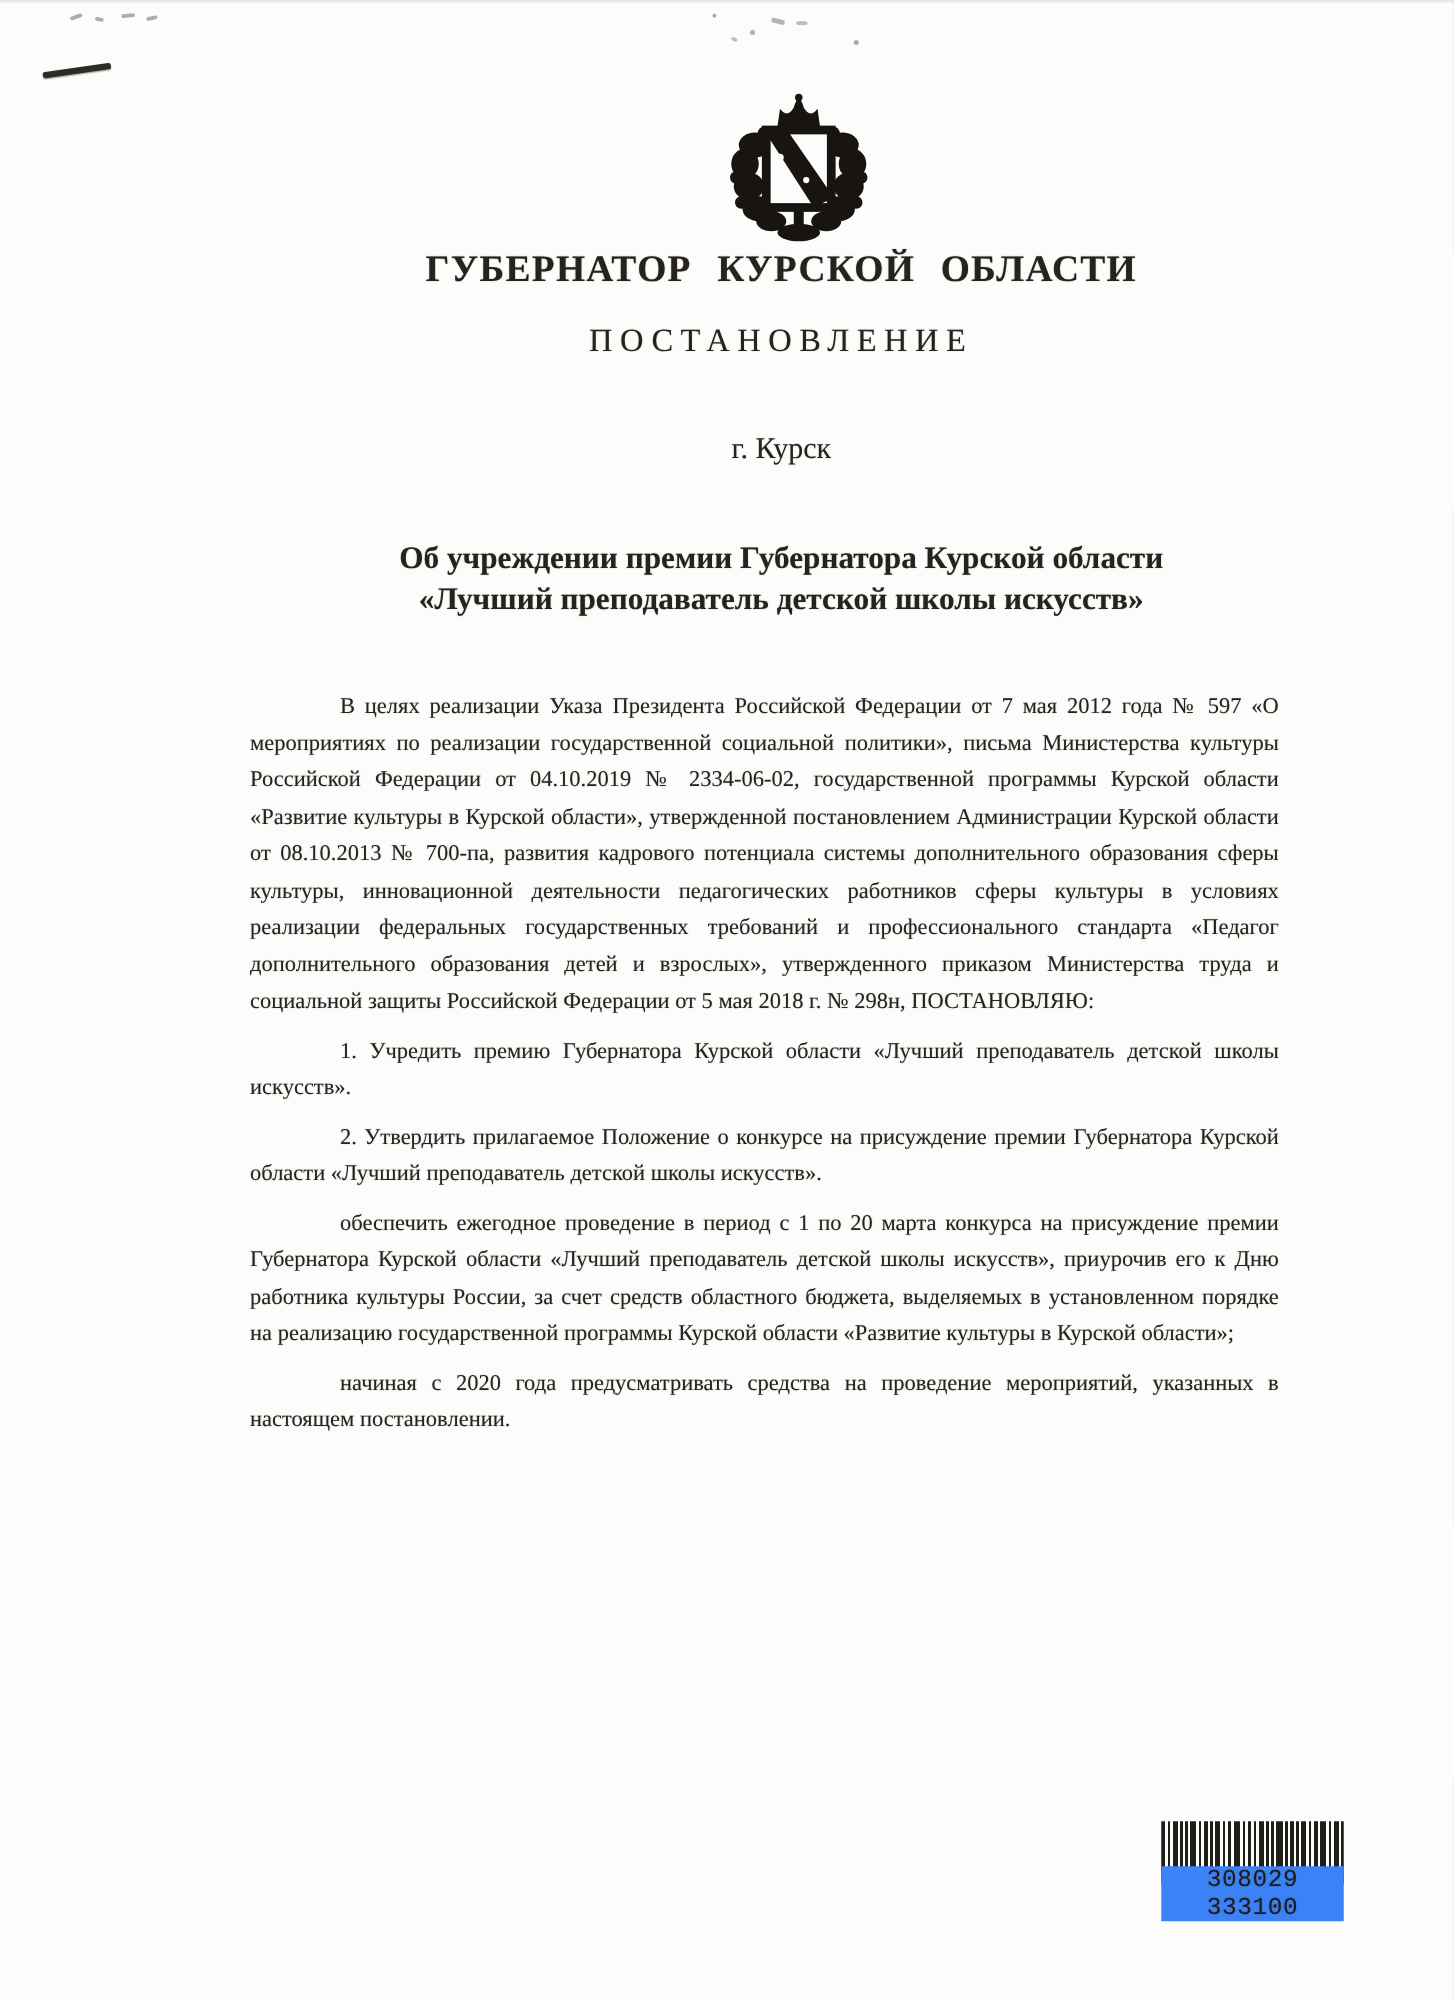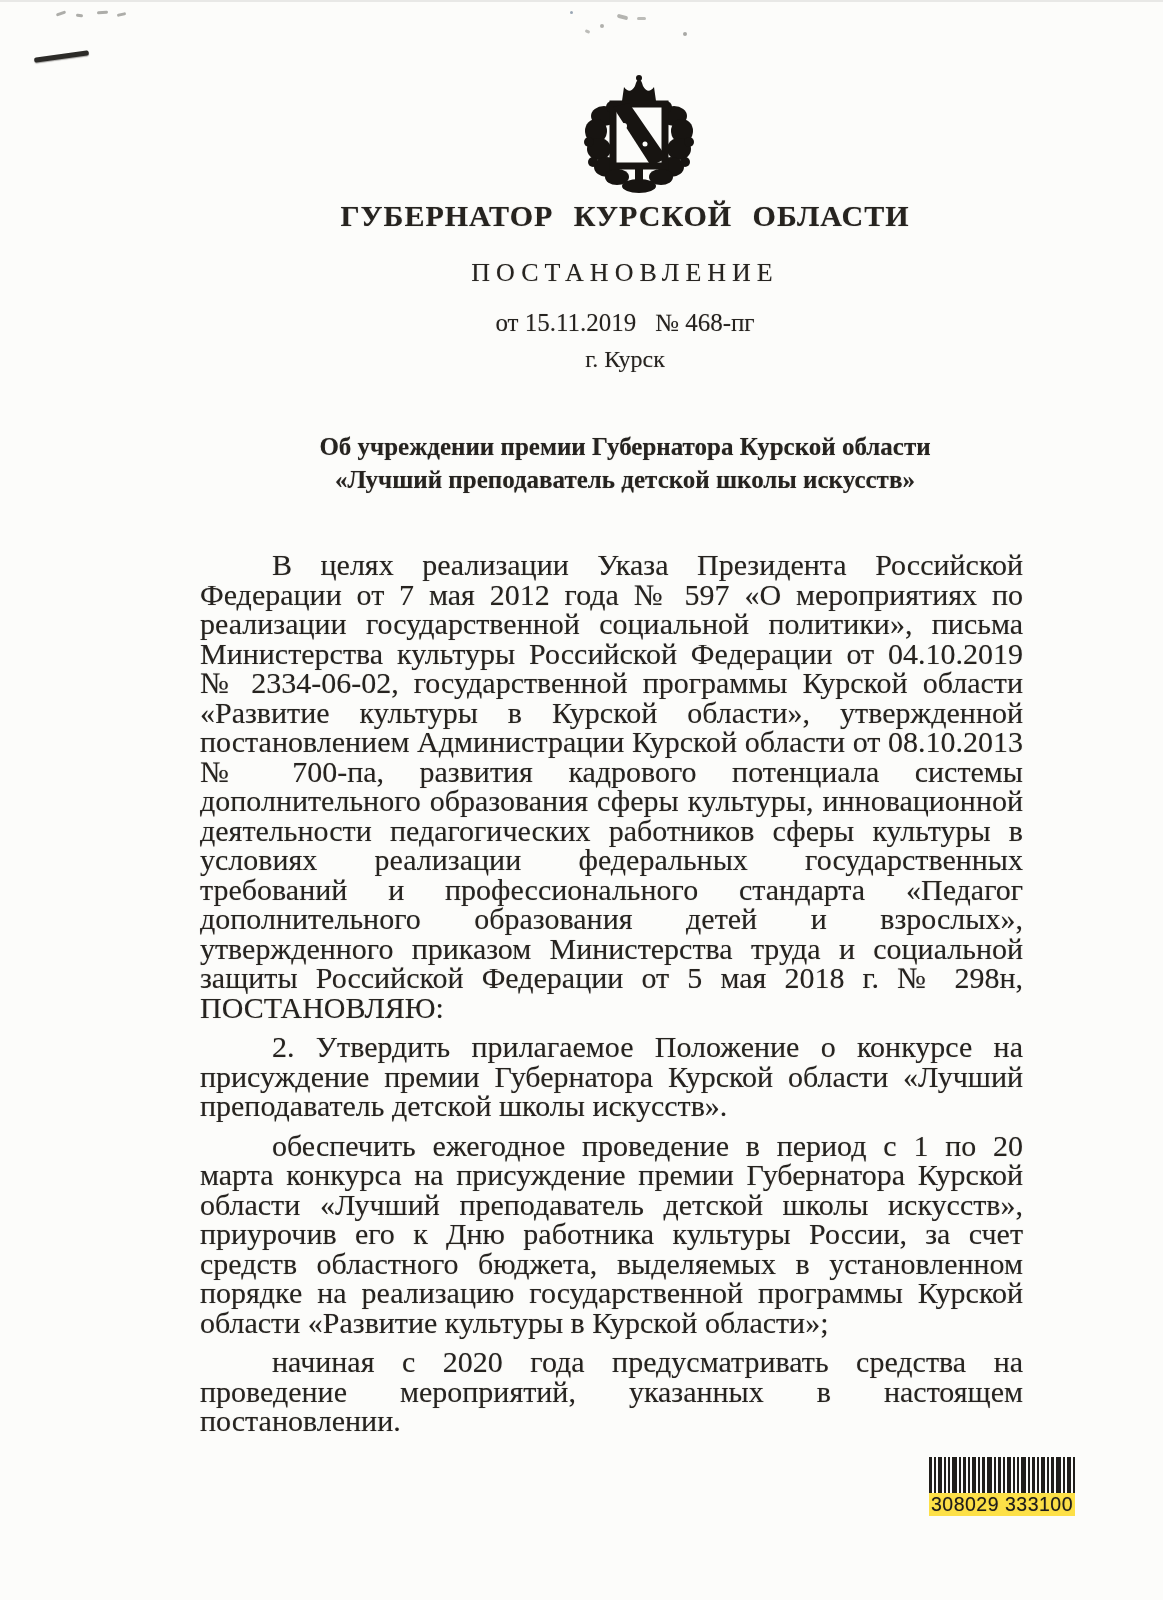--- a/index.html
+++ b/index.html
@@ -11,33 +11,33 @@
   }
   .abs{position:absolute;}
   .centerband{left:222px;width:806px;text-align:center;}
   .org-line{top:197px;font-size:30px;font-weight:bold;letter-spacing:1px;word-spacing:12px;
     text-shadow:0 0 1px rgba(40,38,35,.45);}
   .doc-type{top:256px;font-size:26px;letter-spacing:6px;text-shadow:0 0 1px rgba(40,38,35,.35);}
   .date-line{top:307px;font-size:25px;white-space:pre;text-shadow:0 0 1px rgba(40,38,35,.3);}
   .city-line{top:344px;font-size:24px;text-shadow:0 0 1px rgba(40,38,35,.3);}
   .doc-title{top:428px;font-size:25px;font-weight:bold;line-height:33px;
     text-shadow:0 0 1px rgba(40,38,35,.4);}
-  .body-text{top:548px;left:200px;width:823px;font-size:30px;line-height:29.5px;
+  .body-text{top:548px;left:200px;width:823px;font-size:18px;line-height:29.5px;
     text-align:justify;text-shadow:0 0 1px rgba(40,38,35,.35);}
   .body-text p{margin:0;text-indent:72px;}
   .body-text p + p{margin-top:10px;}
 
   .emblem{top:72px;left:577px;width:124px;height:122px;}
   .emblem svg{display:block;width:100%;height:100%;}
 
   .barcode{top:1455px;left:929px;width:146px;text-align:center;}
   .barcode svg{display:block;}
   .barcode-num{
-    position:relative;margin-top:-14px;background:#fde047;
-    font-family:Liberation Sans, sans-serif;
+    position:relative;margin-top:-14px;background:#3b82f6;
+    font-family:Liberation Mono, monospace;
     font-size:19.5px;letter-spacing:.5px;color:#1e1c1a;padding:0 1px;
     text-shadow:0 0 1px rgba(30,28,26,.4);
     text-align:center;
   }
 
   
   .dash-artifact{top:52px;left:34px;width:55px;height:5px;background:#2c2b28;
     border-radius:2px;transform:rotate(-8deg);box-shadow:0 1px 1px rgba(44,43,40,.4);}
   .speck{background:#adada9;border-radius:2px;}
   .s1{top:10px;left:56px;width:10px;height:3px;transform:rotate(-20deg);}
@@ -101,30 +101,30 @@
         <path d="M36 33 L52 29 L90 84 L74 92 Z"></path>
 
         <circle cx="47" cy="52" r="3" fill="#fcfcfa"></circle>
         <circle cx="68" cy="70" r="2.5" fill="#fcfcfa"></circle>
       </g>
     </svg>
   </div>
 
   <div class="abs centerband org-line">ГУБЕРНАТОР КУРСКОЙ ОБЛАСТИ</div>
   <div class="abs centerband doc-type">ПОСТАНОВЛЕНИЕ</div>
-  <div class="abs centerband date-line">от 15.11.2019   № 468-пг</div>
   <div class="abs centerband city-line">г. Курск</div>
 
   <div class="abs centerband doc-title">
     <div>Об учреждении премии Губернатора Курской области</div>
     <div>«Лучший преподаватель детской школы искусств»</div>
   </div>
 
   <div class="abs body-text">
     <p>В целях реализации Указа Президента Российской Федерации от 7 мая 2012 года № 597 «О мероприятиях по реализации государственной социальной политики», письма Министерства культуры Российской Федерации от 04.10.2019 № 2334-06-02, государственной программы Курской области «Развитие культуры в Курской области», утвержденной постановлением Администрации Курской области от 08.10.2013 № 700-па, развития кадрового потенциала системы дополнительного образования сферы культуры, инновационной деятельности педагогических работников сферы культуры в условиях реализации федеральных государственных требований и профессионального стандарта «Педагог дополнительного образования детей и взрослых», утвержденного приказом Министерства труда и социальной защиты Российской Федерации от 5 мая 2018 г. № 298н, ПОСТАНОВЛЯЮ:</p>
+    <p>1. Учредить премию Губернатора Курской области «Лучший преподаватель детской школы искусств».</p>
     <p>2. Утвердить прилагаемое Положение о конкурсе на присуждение премии Губернатора Курской области «Лучший преподаватель детской школы искусств».</p>
     <p>обеспечить ежегодное проведение в период с 1 по 20 марта конкурса на присуждение премии Губернатора Курской области «Лучший преподаватель детской школы искусств», приурочив его к Дню работника культуры России, за счет средств областного бюджета, выделяемых в установленном порядке на реализацию государственной программы Курской области «Развитие культуры в Курской области»;</p>
     <p>начиная с 2020 года предусматривать средства на проведение мероприятий, указанных в настоящем постановлении.</p>
   </div>
 
   <div class="abs barcode">
     <svg width="146" height="50" viewBox="0 0 146 50" shape-rendering="crispEdges">
       <g fill="#201e1b">
         <rect x="0" y="0" width="3" height="50"></rect>
           <rect x="5" y="0" width="2" height="50"></rect>

